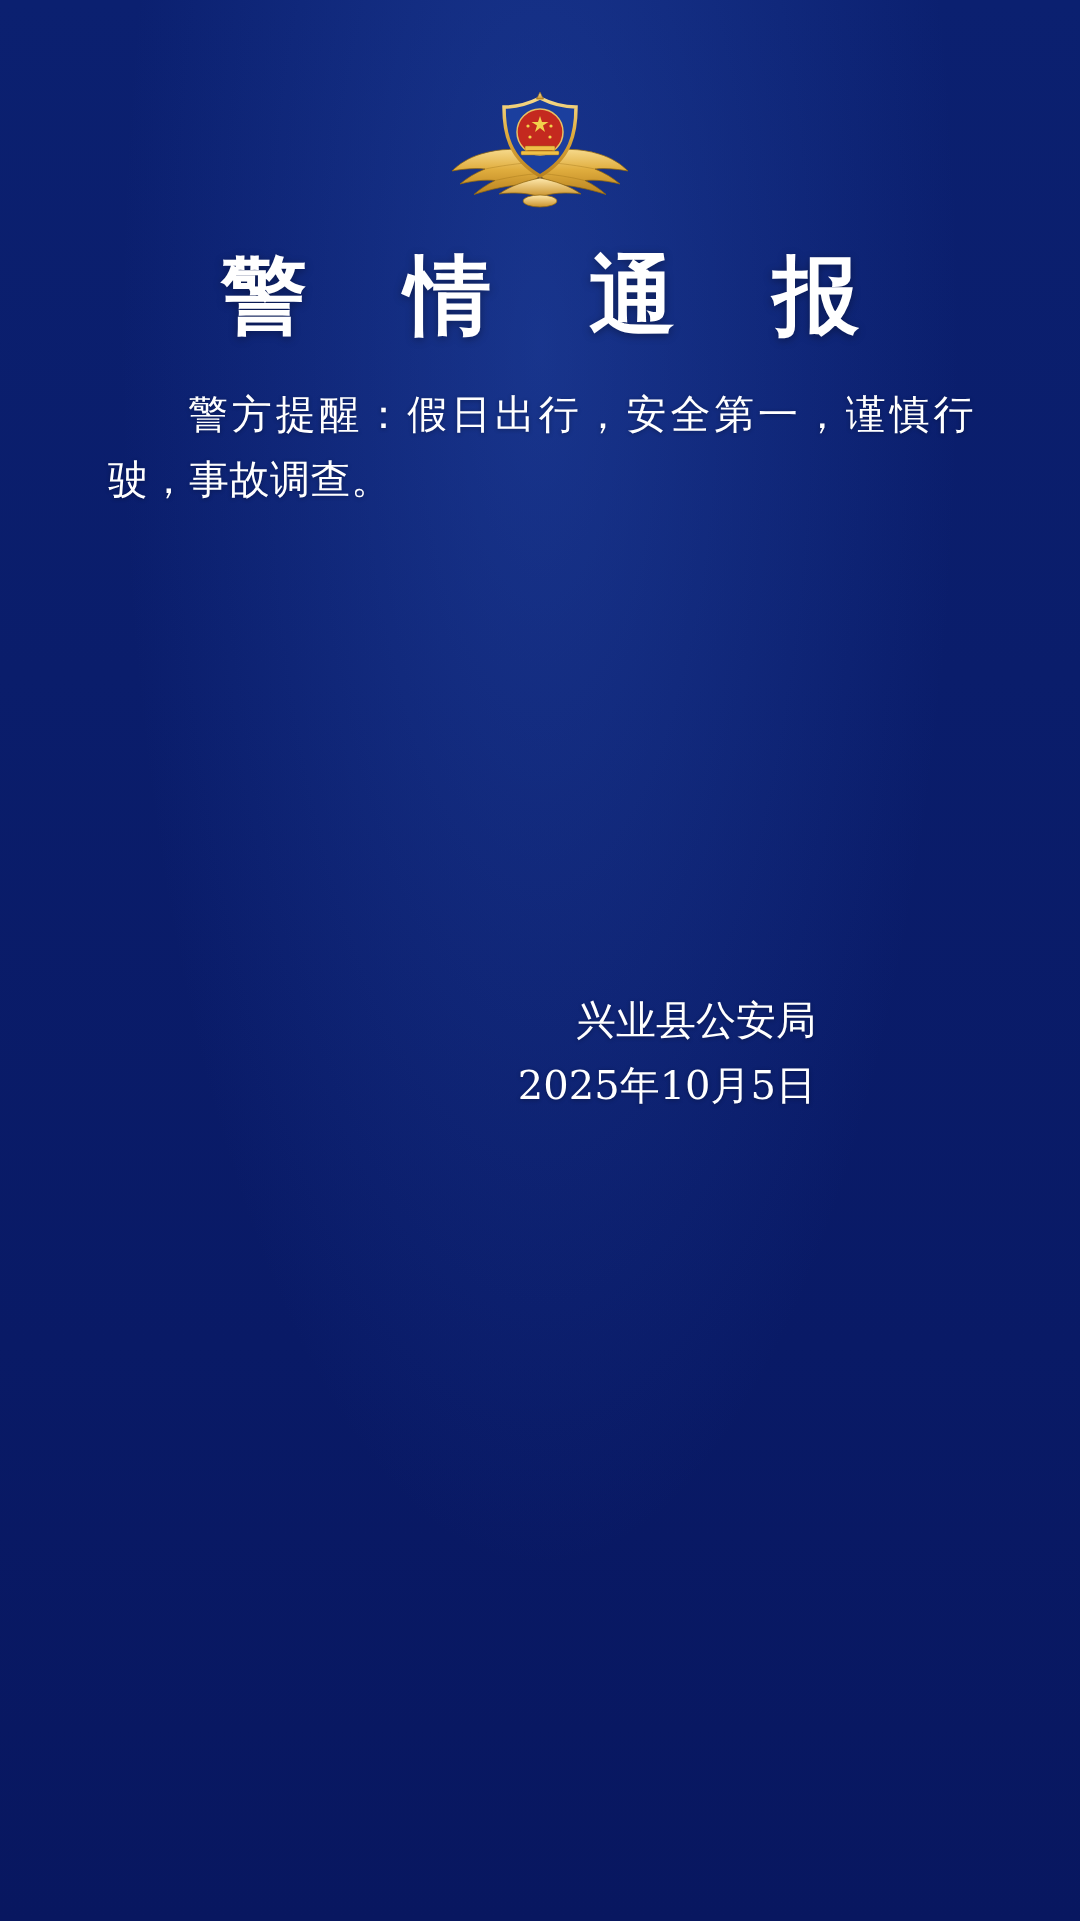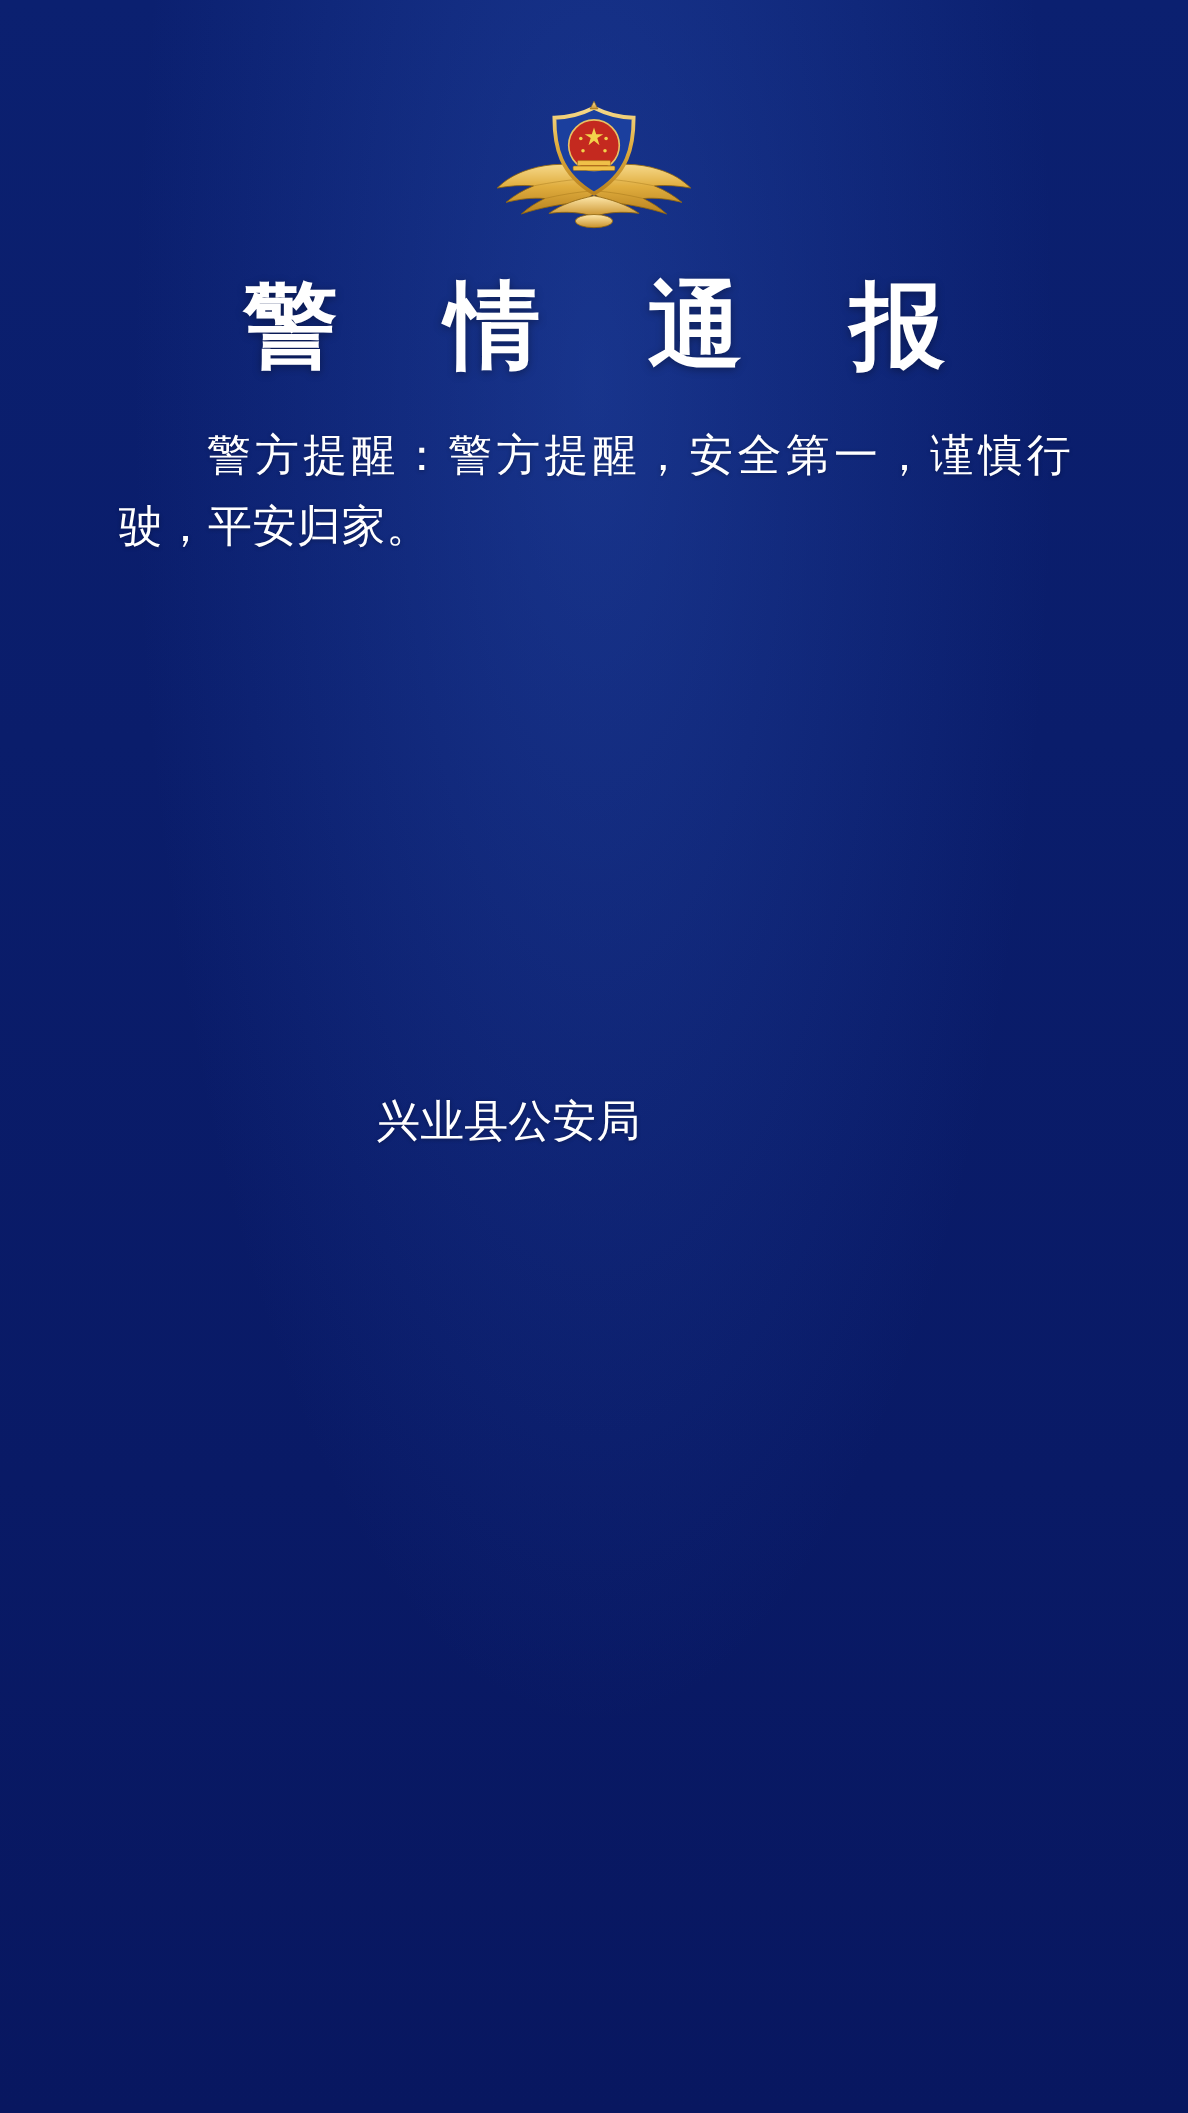--- a/index.html
+++ b/index.html
@@ -81,21 +81,20 @@
     width: 866px;
     text-align: right;
     z-index: 2;
   }
   .signature div {
     font-size: 40px;
     line-height: 1.62;
     color: #ffffff;
     text-shadow: 0 1px 4px rgba(0,0,0,0.3);
     padding-right: 158px;
-    text-align: center;
   }
 </style>
 </head>
 <body>
 
 <div class="poster">
 
   <div class="emblem-wrap">
     <svg class="emblem" viewBox="0 0 380 300" aria-hidden="true">
       <defs>
@@ -144,20 +143,21 @@
         <rect x="152" y="146" width="76" height="8" rx="2"></rect>
       </g>
 
       <path d="M190 28 L197 42 L183 42 Z" fill="url(#gold2)" stroke="#8f650f" stroke-width="1.2"></path>
     </svg>
   </div>
 
   <div class="title">警 情 通 报</div>
 
   <div class="body-text">
-    <p class="para">警方提醒：警方提醒，安全第一，谨慎行驶，平安归家。</p>
+    <p class="para">警方提醒：假日出行，安全第一，谨慎行驶，事故调查。</p>
   </div>
 
   <div class="signature">
     <div>兴业县公安局</div>
+    <div>2025年10月5日</div>
   </div>
 
 </div>
 
 </body></html>

